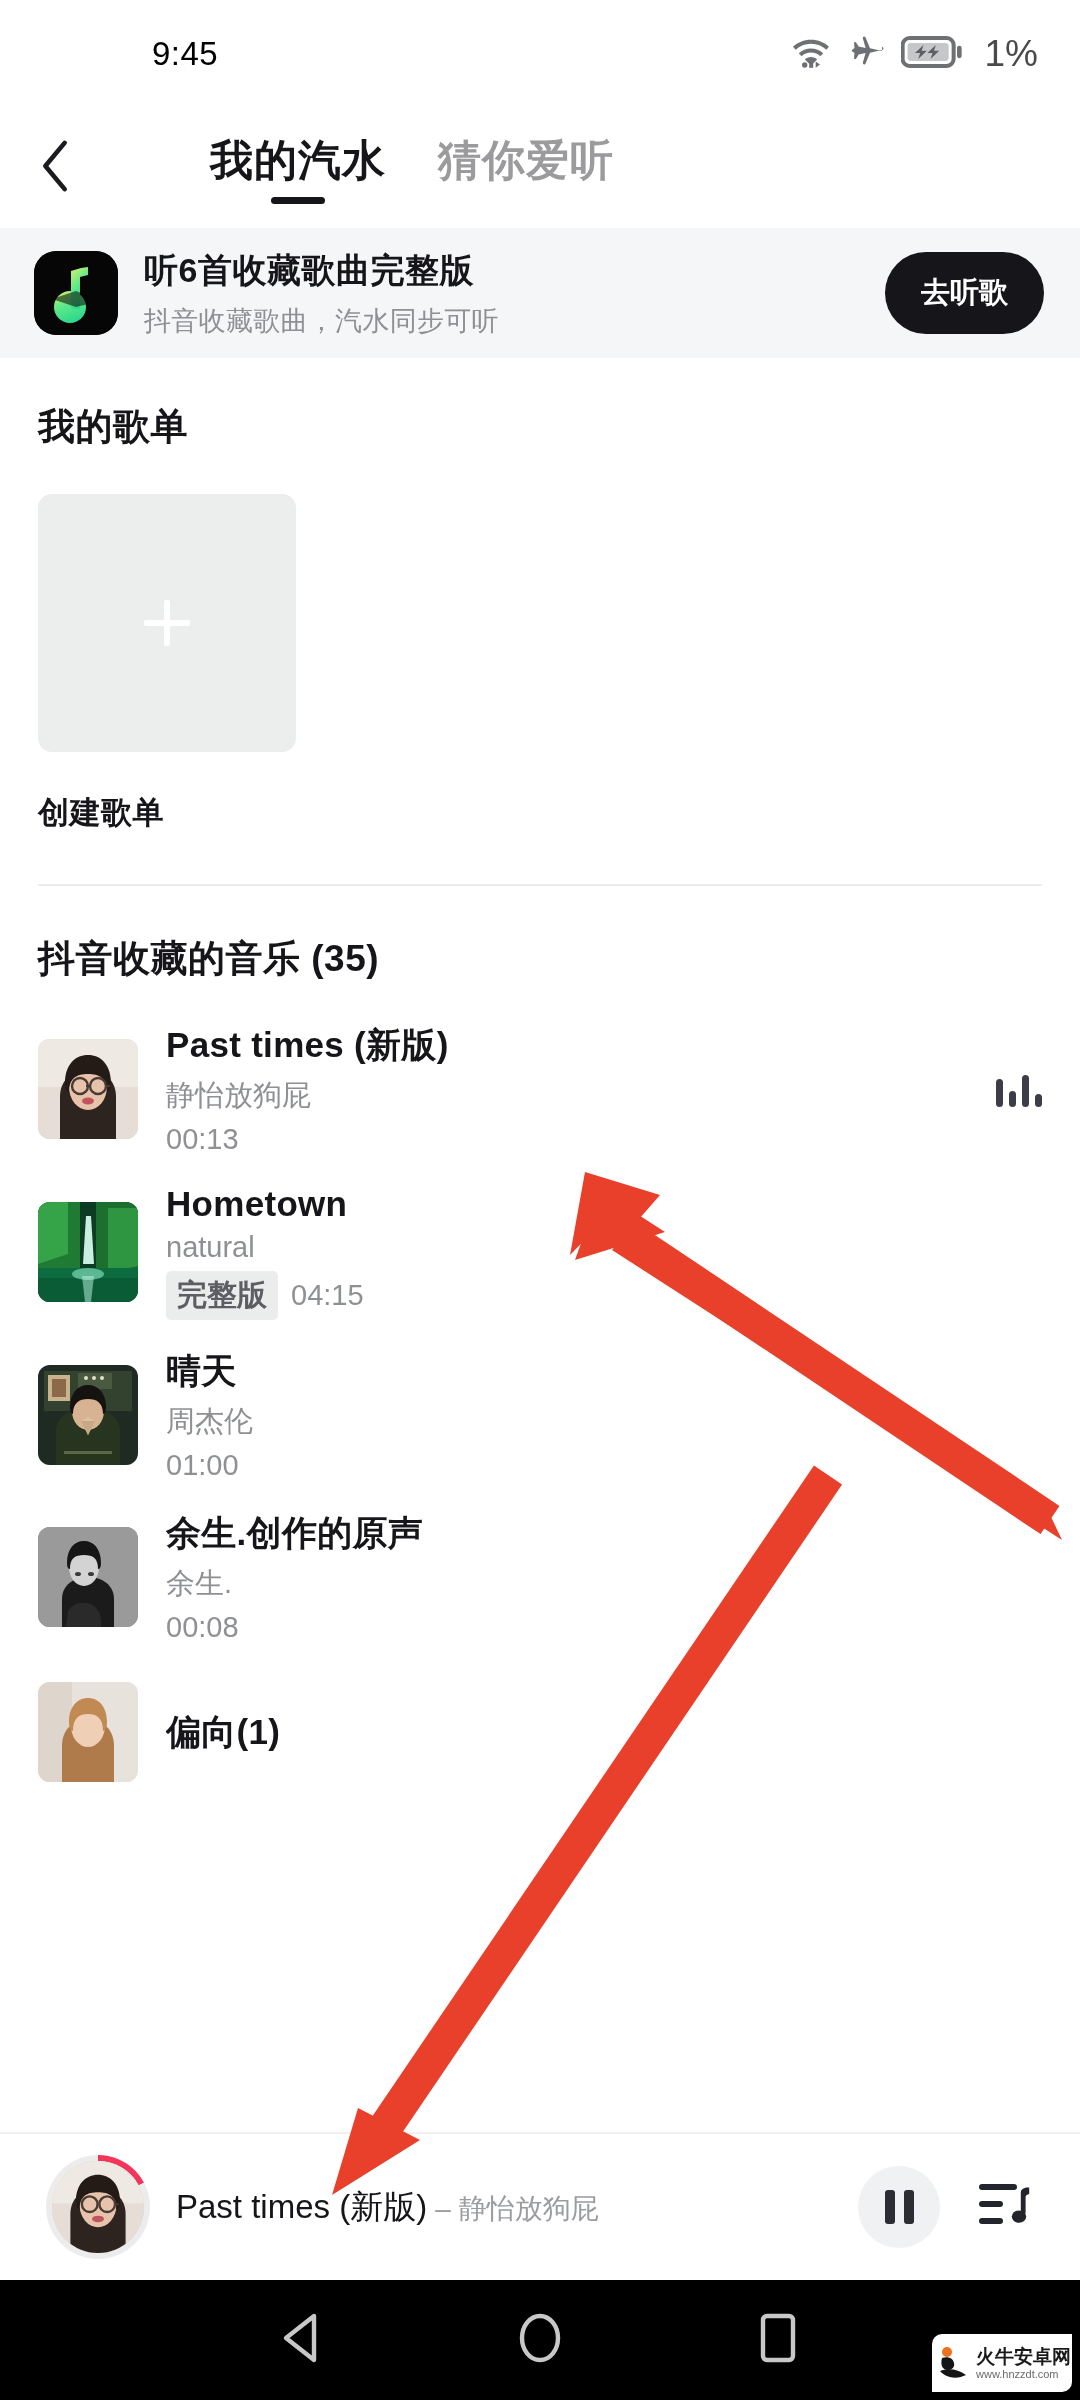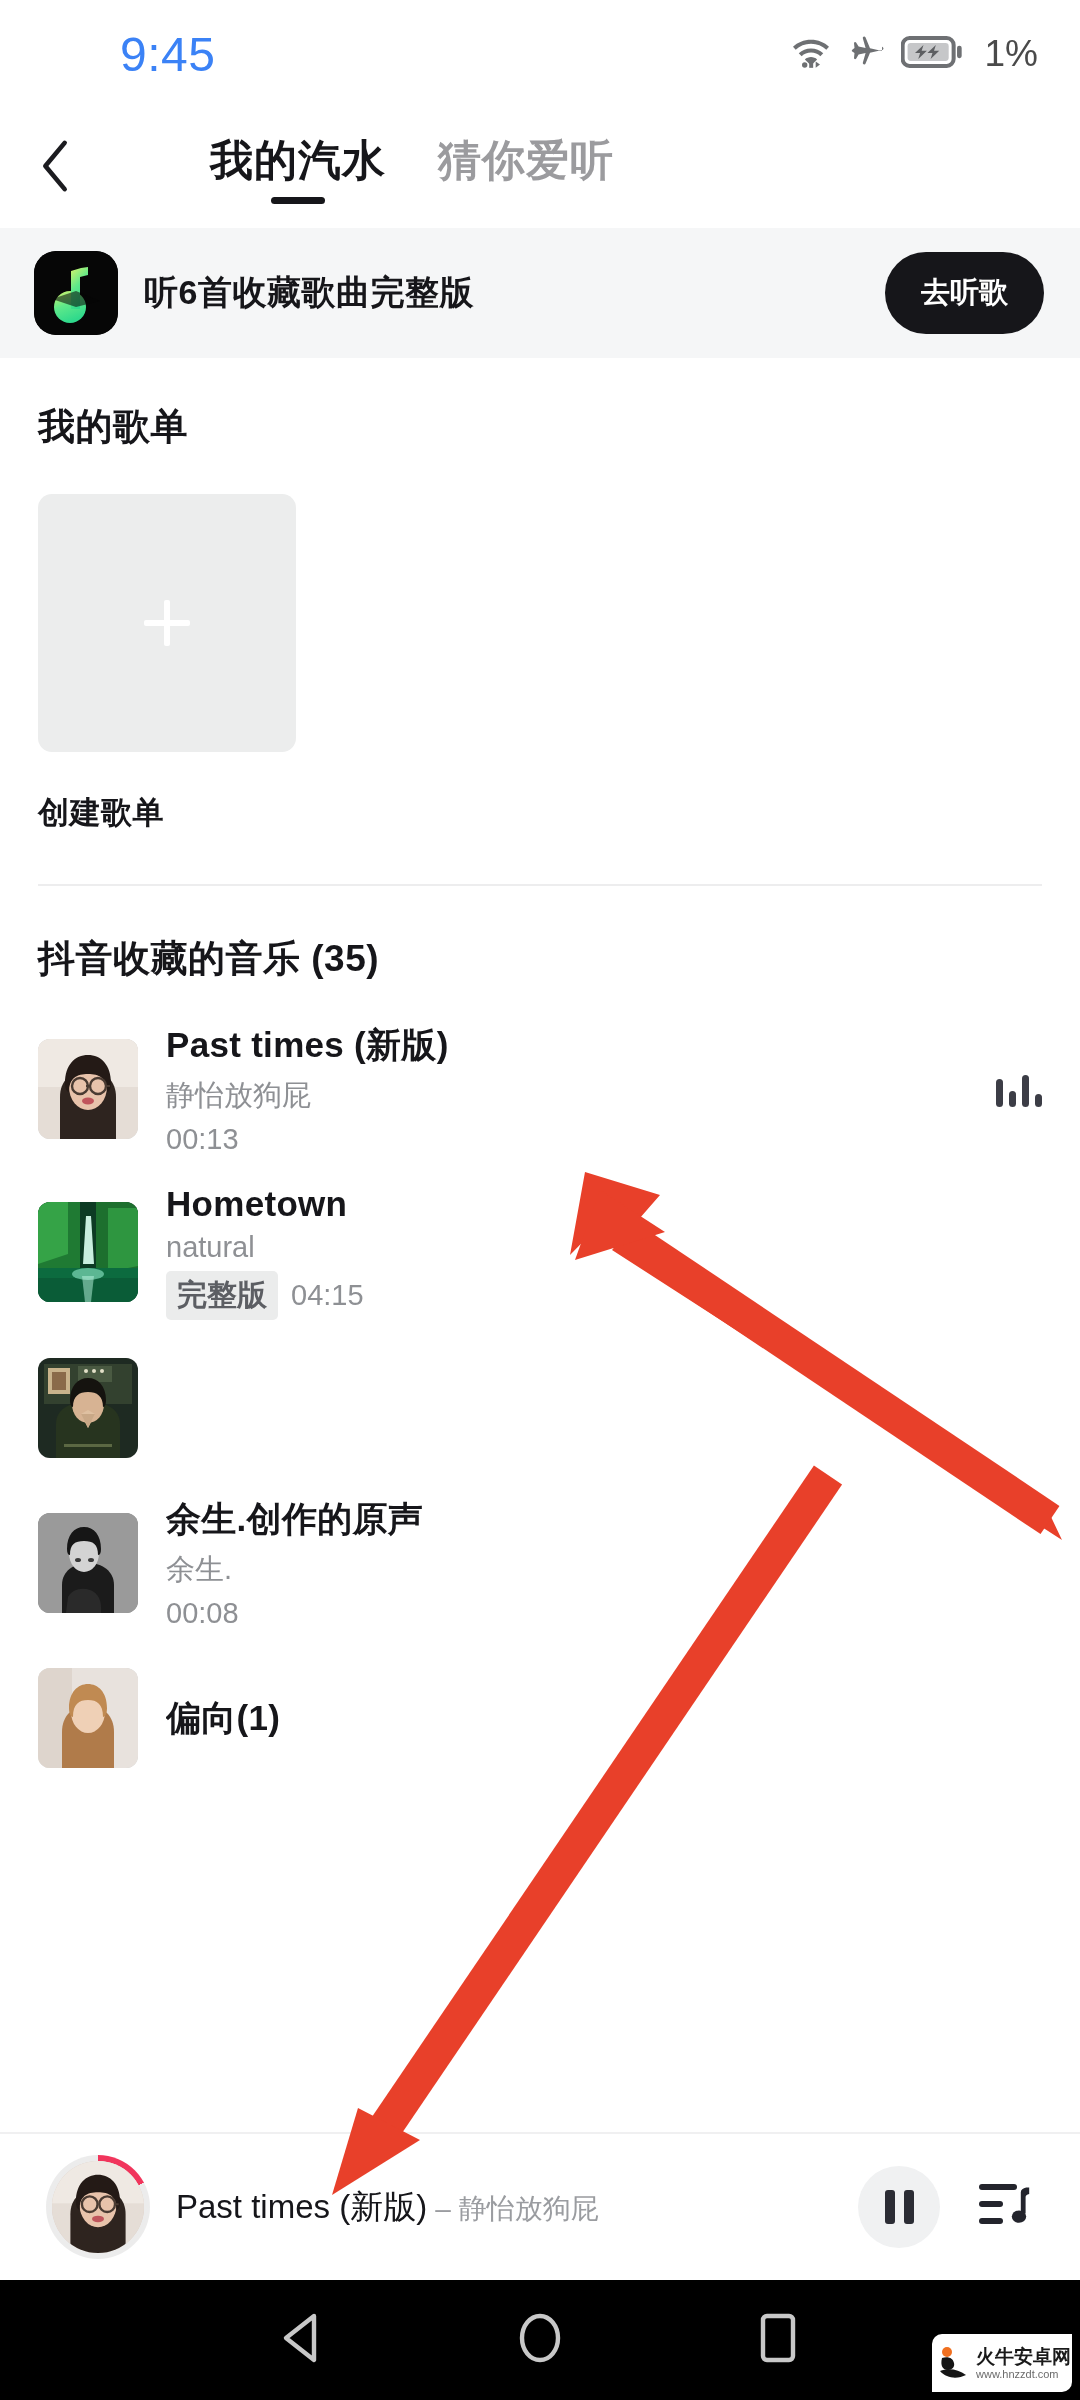--- a/index.html
+++ b/index.html
@@ -10,21 +10,21 @@
     position:relative;
     overflow:hidden;
   }
 
   
   .statusbar{
     height:108px; display:flex; align-items:center;
     justify-content:space-between; padding:0 42px 0 120px;
     background:#fff;
   }
-  .sb-time{ font-size:48px; color:#3b82f6; letter-spacing:.5px; }
+  .sb-time{ font-size:33px; color:#000000; letter-spacing:.5px;margin-left:32px; }
   .sb-right{ display:flex; align-items:center; gap:14px; }
   .sb-pct{ font-size:37px; color:#4a4a4a; margin-left:8px; }
 
   
   .header{
     height:120px; display:flex; align-items:center; position:relative;
     background:#fff;
   }
   .back-btn{ width:110px; display:flex; justify-content:center; align-items:center; }
   .tabs{ display:flex; align-items:flex-end; gap:52px; margin-left:100px; }
@@ -220,20 +220,21 @@
         </linearGradient>
       </defs>
       <rect width="84" height="84" rx="22" fill="#060606"></rect>
       <circle cx="36" cy="56" r="16" fill="url(#ngrad)"></circle>
       <path d="M47 17l-10 3v38h9V26l8-2v-8z" fill="url(#ngrad)"></path>
       <path d="M18 48l24-8 24 10-24 6z" fill="#060606" opacity="0.55"></path>
     </svg>
   </div>
   <div class="banner-texts">
     <div class="banner-title">听6首收藏歌曲完整版</div>
+    <div class="banner-sub">抖音收藏歌曲，汽水同步可听</div>
   </div>
   <div class="banner-btn">去听歌</div>
 </div>
 
 <div class="section-title">我的歌单</div>
 <div class="playlists">
   <div class="pl-item">
     <div class="pl-card">
       <div class="pl-plus"></div>
     </div>
@@ -313,20 +314,27 @@
         <circle cx="56" cy="13" r="2" fill="#e3e0c8"></circle>
         <circle cx="64" cy="13" r="2" fill="#e3e0c8"></circle>
         <path d="M18 100V66c0-14 12-22 32-22s32 8 32 22v34z" fill="#27341f"></path>
         <ellipse cx="50" cy="46" rx="16" ry="19" fill="#d7b393"></ellipse>
         <path d="M32 42c0-14 8-22 18-22s18 8 18 22c0 4-1 7-3 7 0-11-6-15-15-15s-15 4-15 15c-2 0-3-3-3-7z" fill="#15130f"></path>
         <path d="M43 56l7 14 7-14-7-4z" fill="#dfc0a1"></path>
         <path d="M50 70l-7-14h14z" fill="#c9a887"></path>
         <rect x="26" y="86" width="48" height="3" fill="#7e8c5c" opacity="0.6"></rect>
       </svg>
     </div>
+    <div class="song-info">
+      <div class="song-title">晴天</div>
+      <div class="song-artist">周杰伦</div>
+      <div class="song-meta">
+        <span class="song-dur">01:00</span>
+      </div>
+    </div>
   </div>
 
   <div class="song">
     <div class="song-art">
       <svg width="100" height="100" viewBox="0 0 100 100">
         <rect width="100" height="100" fill="#8b8b8b"></rect>
         <rect width="100" height="100" fill="#9a9a9a"></rect>
         <path d="M24 100V72c0-14 12-22 26-22s26 8 26 22v28z" fill="#1b1b1b"></path>
         <ellipse cx="46" cy="40" rx="15" ry="19" fill="#d3d3d3"></ellipse>
         <path d="M29 36c0-14 7-22 17-22s17 8 17 22c0 4-1 6-3 6 0-11-5-14-14-14s-14 3-14 14c-2 0-3-2-3-6z" fill="#161616"></path>

